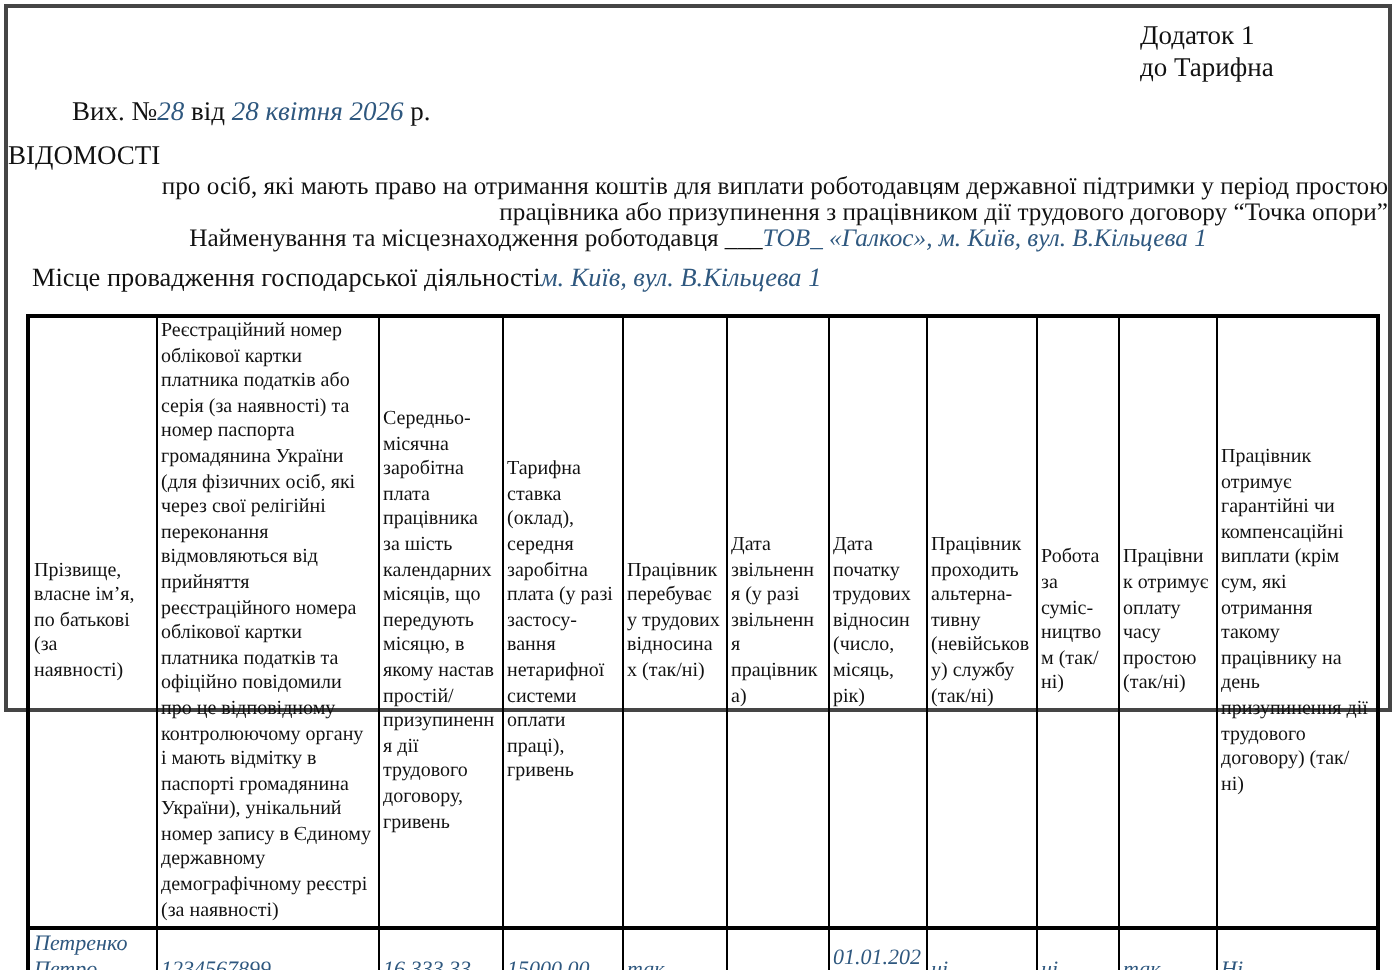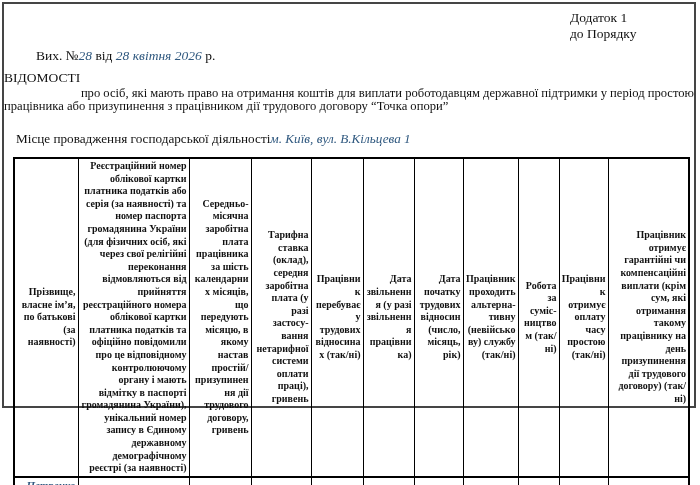--- a/index.html
+++ b/index.html
@@ -6,44 +6,44 @@
   html, body { margin: 0; padding: 0; }
   body {
     width: 700px; height: 485px; background: #ffffff;
     font-family: "Liberation Serif", "DejaVu Serif", serif;
     color: var(--ink);
     position: relative;
     overflow: hidden;
   }
   .page {
     position: absolute; left: 2px; top: 2px;
-    width: 694px; height: 406px;
+    width: 694px; height: 354px;
     border: 2px solid #454545;
     box-sizing: border-box;
     background: #ffffff;
   }
   .appendix { position: absolute; left: 566px; top: 6px; font-size: 13.5px; line-height: 16px; }
   .outgoing { position: absolute; left: 32px; top: 44px; font-size: 13.5px; }
   .blue-val { color: var(--accent); font-style: italic; }
   .doc-title { position: absolute; left: 0; top: 66px; width: 100%; text-align: left; font-size: 13.5px; }
   .subtitle1 { position: absolute; left: 0; top: 82px; width: 100%; text-align: right; font-size: 12.6px; }
-  .subtitle2 { position: absolute; left: 0; top: 95px; width: 100%; text-align: left; font-size: 12.6px; }
+  .subtitle2 { position: absolute; left: 0; top: 95px; width: 100%; text-align: right; font-size: 12.6px; }
   .employer-line { position: absolute; left: 0; top: 108px; width: 100%; text-align: center; font-size: 12.6px; }
   .place-line { position: absolute; left: 12px; top: 127px; font-size: 13.2px; }
   table.main {
     position: absolute; left: 9px; top: 153px;
     width: 675px;
     border-collapse: collapse;
     table-layout: fixed;
     border: 2px solid #000;
   }
   table.main th, table.main td {
     border: 1px solid #000;
-    font-weight: bold;
-    text-align: right;
+    font-weight: normal;
+    text-align: left;
     vertical-align: middle;
     padding: 1px 2px;
     overflow-wrap: break-word;
     word-wrap: break-word;
     box-sizing: border-box;
   }
   table.main thead tr { height: 264px; border-bottom: 2px solid #000; }
   table.main tbody tr { height: 40px; }
   table.main th { font-size: 10px; line-height: 12.6px; }
   table.main td {
@@ -51,31 +51,34 @@
     font-style: italic; color: var(--accent);
   }
 </style>
 </head>
 <body>
 
 <div class="page">
 
   <div class="appendix">
     <div>Додаток 1</div>
-    <div>до Порядку</div>
+    <div>до Тарифна</div>
   </div>
 
   <div class="outgoing">
     <span>Вих. №</span><span class="blue-val">28</span><span> від </span><span class="blue-val">28 квітня 2026</span><span> р.</span>
   </div>
 
   <div class="doc-title">ВІДОМОСТІ</div>
   <div class="subtitle1">про осіб, які мають право на отримання коштів для виплати роботодавцям державної підтримки у період простою</div>
   <div class="subtitle2">працівника або призупинення з працівником дії трудового договору “Точка опори”</div>
 
+  <div class="employer-line">
+    <span>Найменування та місцезнаходження роботодавця ___</span><span class="blue-val">ТОВ_ «Галкос», м. Київ, вул. В.Кільцева 1</span>
+  </div>
 
   <div class="place-line">
     <span>Місце провадження господарської діяльності</span><span class="blue-val">м. Київ, вул. В.Кільцева 1</span>
   </div>
 
   <table class="main">
     <colgroup>
       <col style="width:64px">
         <col style="width:111px">
         <col style="width:62px">

